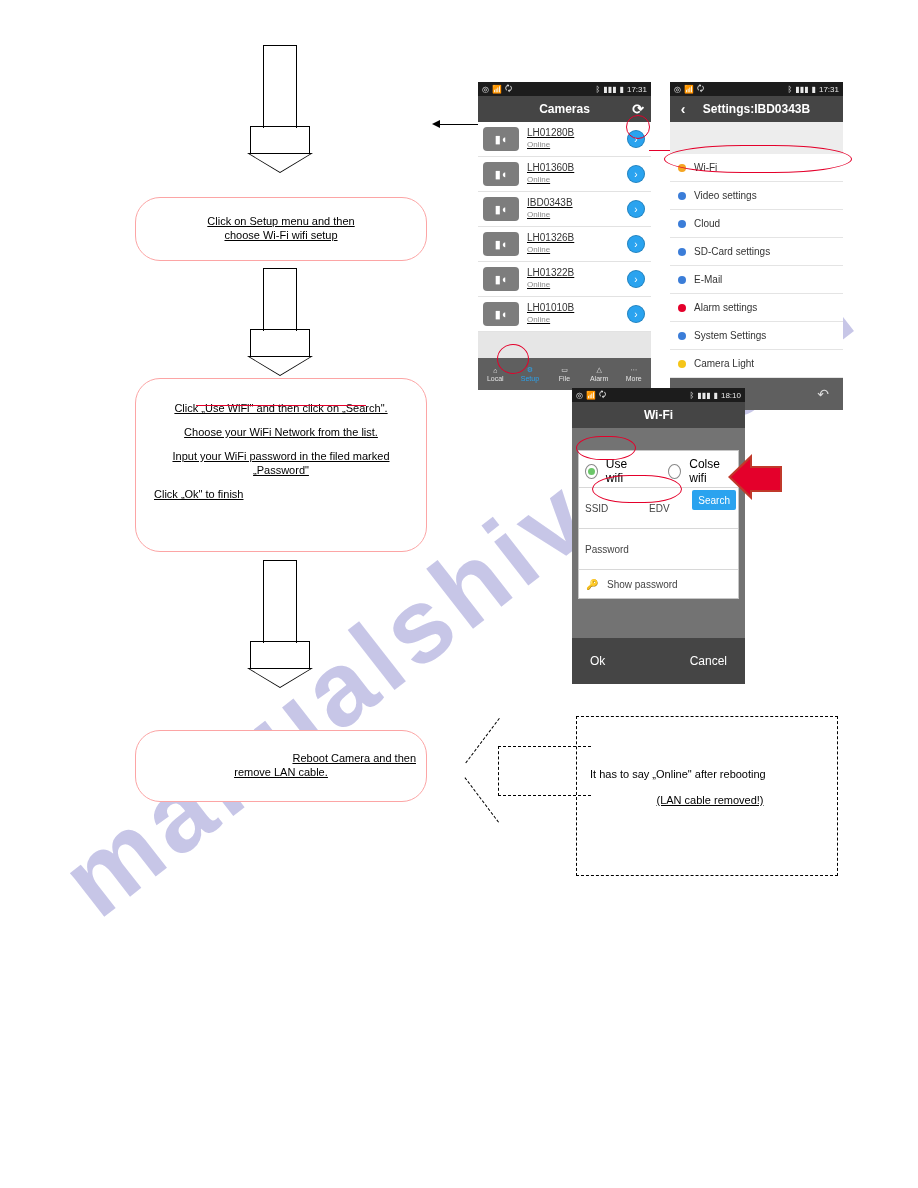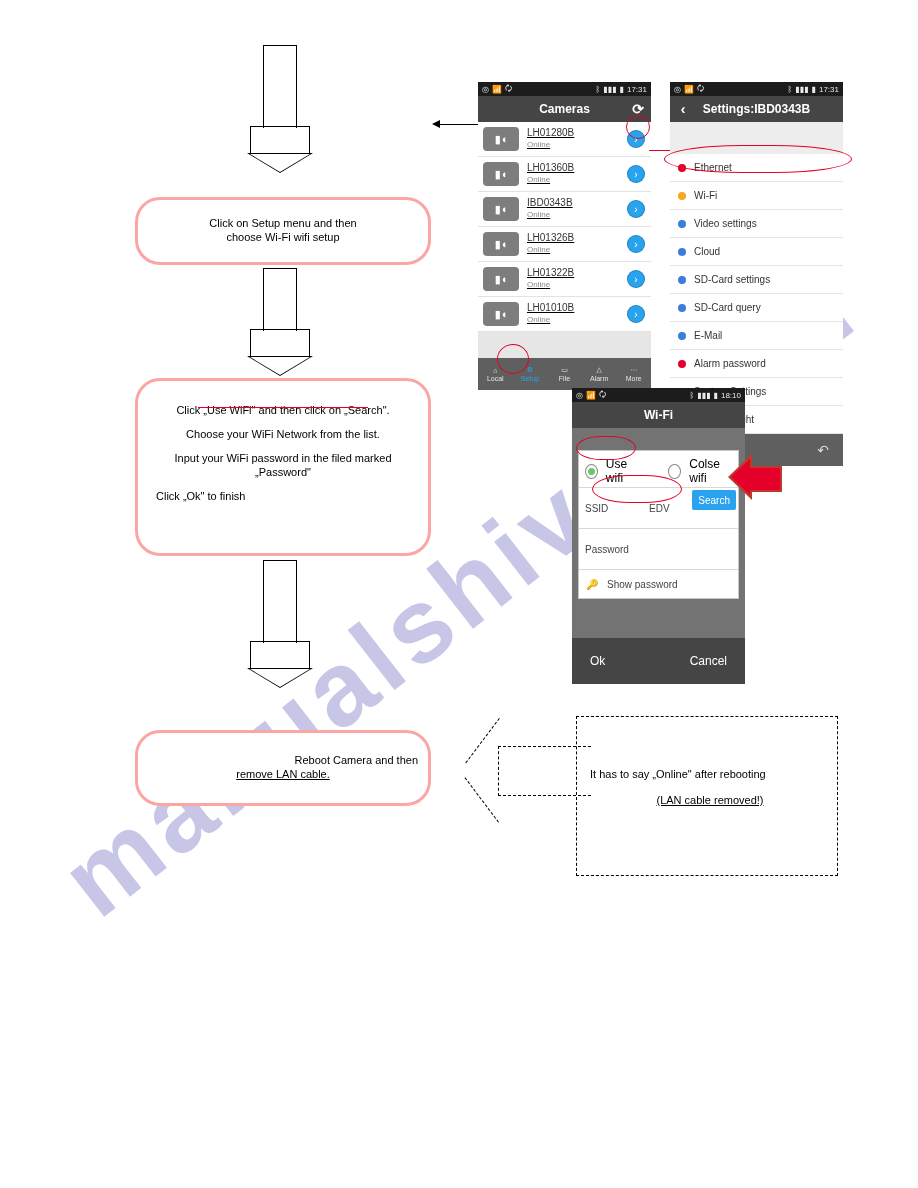--- a/index.html
+++ b/index.html
@@ -18,21 +18,21 @@
                        width: 32px; height: 82px; border: 1px solid #000; border-bottom: none; }
   .arrow-down .head  { position: absolute; top: 81px; left: 50%; transform: translateX(-50%);
                        width: 58px; height: 28px; border: 1px solid #000; border-bottom: none; }
   .arrow-down .tri   { position: absolute; top: 108px; left: 50%; transform: translateX(-50%);
                        width: 0; height: 0; border-left: 33px solid transparent;
                        border-right: 33px solid transparent; border-top: 20px solid #000; }
   .arrow-down .tri::after { content: ""; position: absolute; left: -30px; top: -19px;
                             border-left: 30px solid transparent; border-right: 30px solid transparent;
                             border-top: 18px solid #fff; }
 
-  .rbox { border: 3px solid #fca5a5; border-radius: 25px; background: #fff; }
+  .rbox { border: 1px solid #fca5a5; border-radius: 25px; background: #fff; text-decoration: underline; }
   .rbox .row { font-size: 11px; line-height: 14px; text-align: center; padding: 0 10px; }
   .dashed-box { position:absolute; border:1px dashed #000; }
 
   .tiny-arrow-left { width: 50px; height: 10px; }
   .tiny-arrow-left .line { position:absolute; top:50%; left:8px; right:0; border-top:1px solid #000; }
   .tiny-arrow-left .tip  { position:absolute; left:0; top:50%; margin-top:-4px;
                            border-top:4px solid transparent; border-bottom:4px solid transparent;
                            border-right:8px solid #000; }
 
   
@@ -291,50 +291,42 @@
         </div>
   </div>
   <div class="titlebar">
     <span>Settings:IBD0343B</span>
     <span class="t-left">‹</span>
   </div>
   <div class="phone-sect"></div>
 
   <div>
     <div class="set-row">
-          <span class="dot" style="background:#e4002b"></span>
-          <span>Ethernet</span>
-        </div>
-    <div class="set-row">
           <span class="dot" style="background:#f5a623"></span>
           <span>Wi-Fi</span>
         </div>
     <div class="set-row">
           <span class="dot" style="background:#3b7dd8"></span>
           <span>Video settings</span>
         </div>
     <div class="set-row">
           <span class="dot" style="background:#3b7dd8"></span>
           <span>Cloud</span>
         </div>
     <div class="set-row">
           <span class="dot" style="background:#3b7dd8"></span>
           <span>SD-Card settings</span>
         </div>
     <div class="set-row">
           <span class="dot" style="background:#3b7dd8"></span>
-          <span>SD-Card query</span>
-        </div>
-    <div class="set-row">
-          <span class="dot" style="background:#3b7dd8"></span>
           <span>E-Mail</span>
         </div>
     <div class="set-row">
           <span class="dot" style="background:#e4002b"></span>
-          <span>Alarm password</span>
+          <span>Alarm settings</span>
         </div>
     <div class="set-row">
           <span class="dot" style="background:#3b7dd8"></span>
           <span>System Settings</span>
         </div>
     <div class="set-row">
           <span class="dot" style="background:#f5c518"></span>
           <span>Camera Light</span>
         </div>
   </div>

